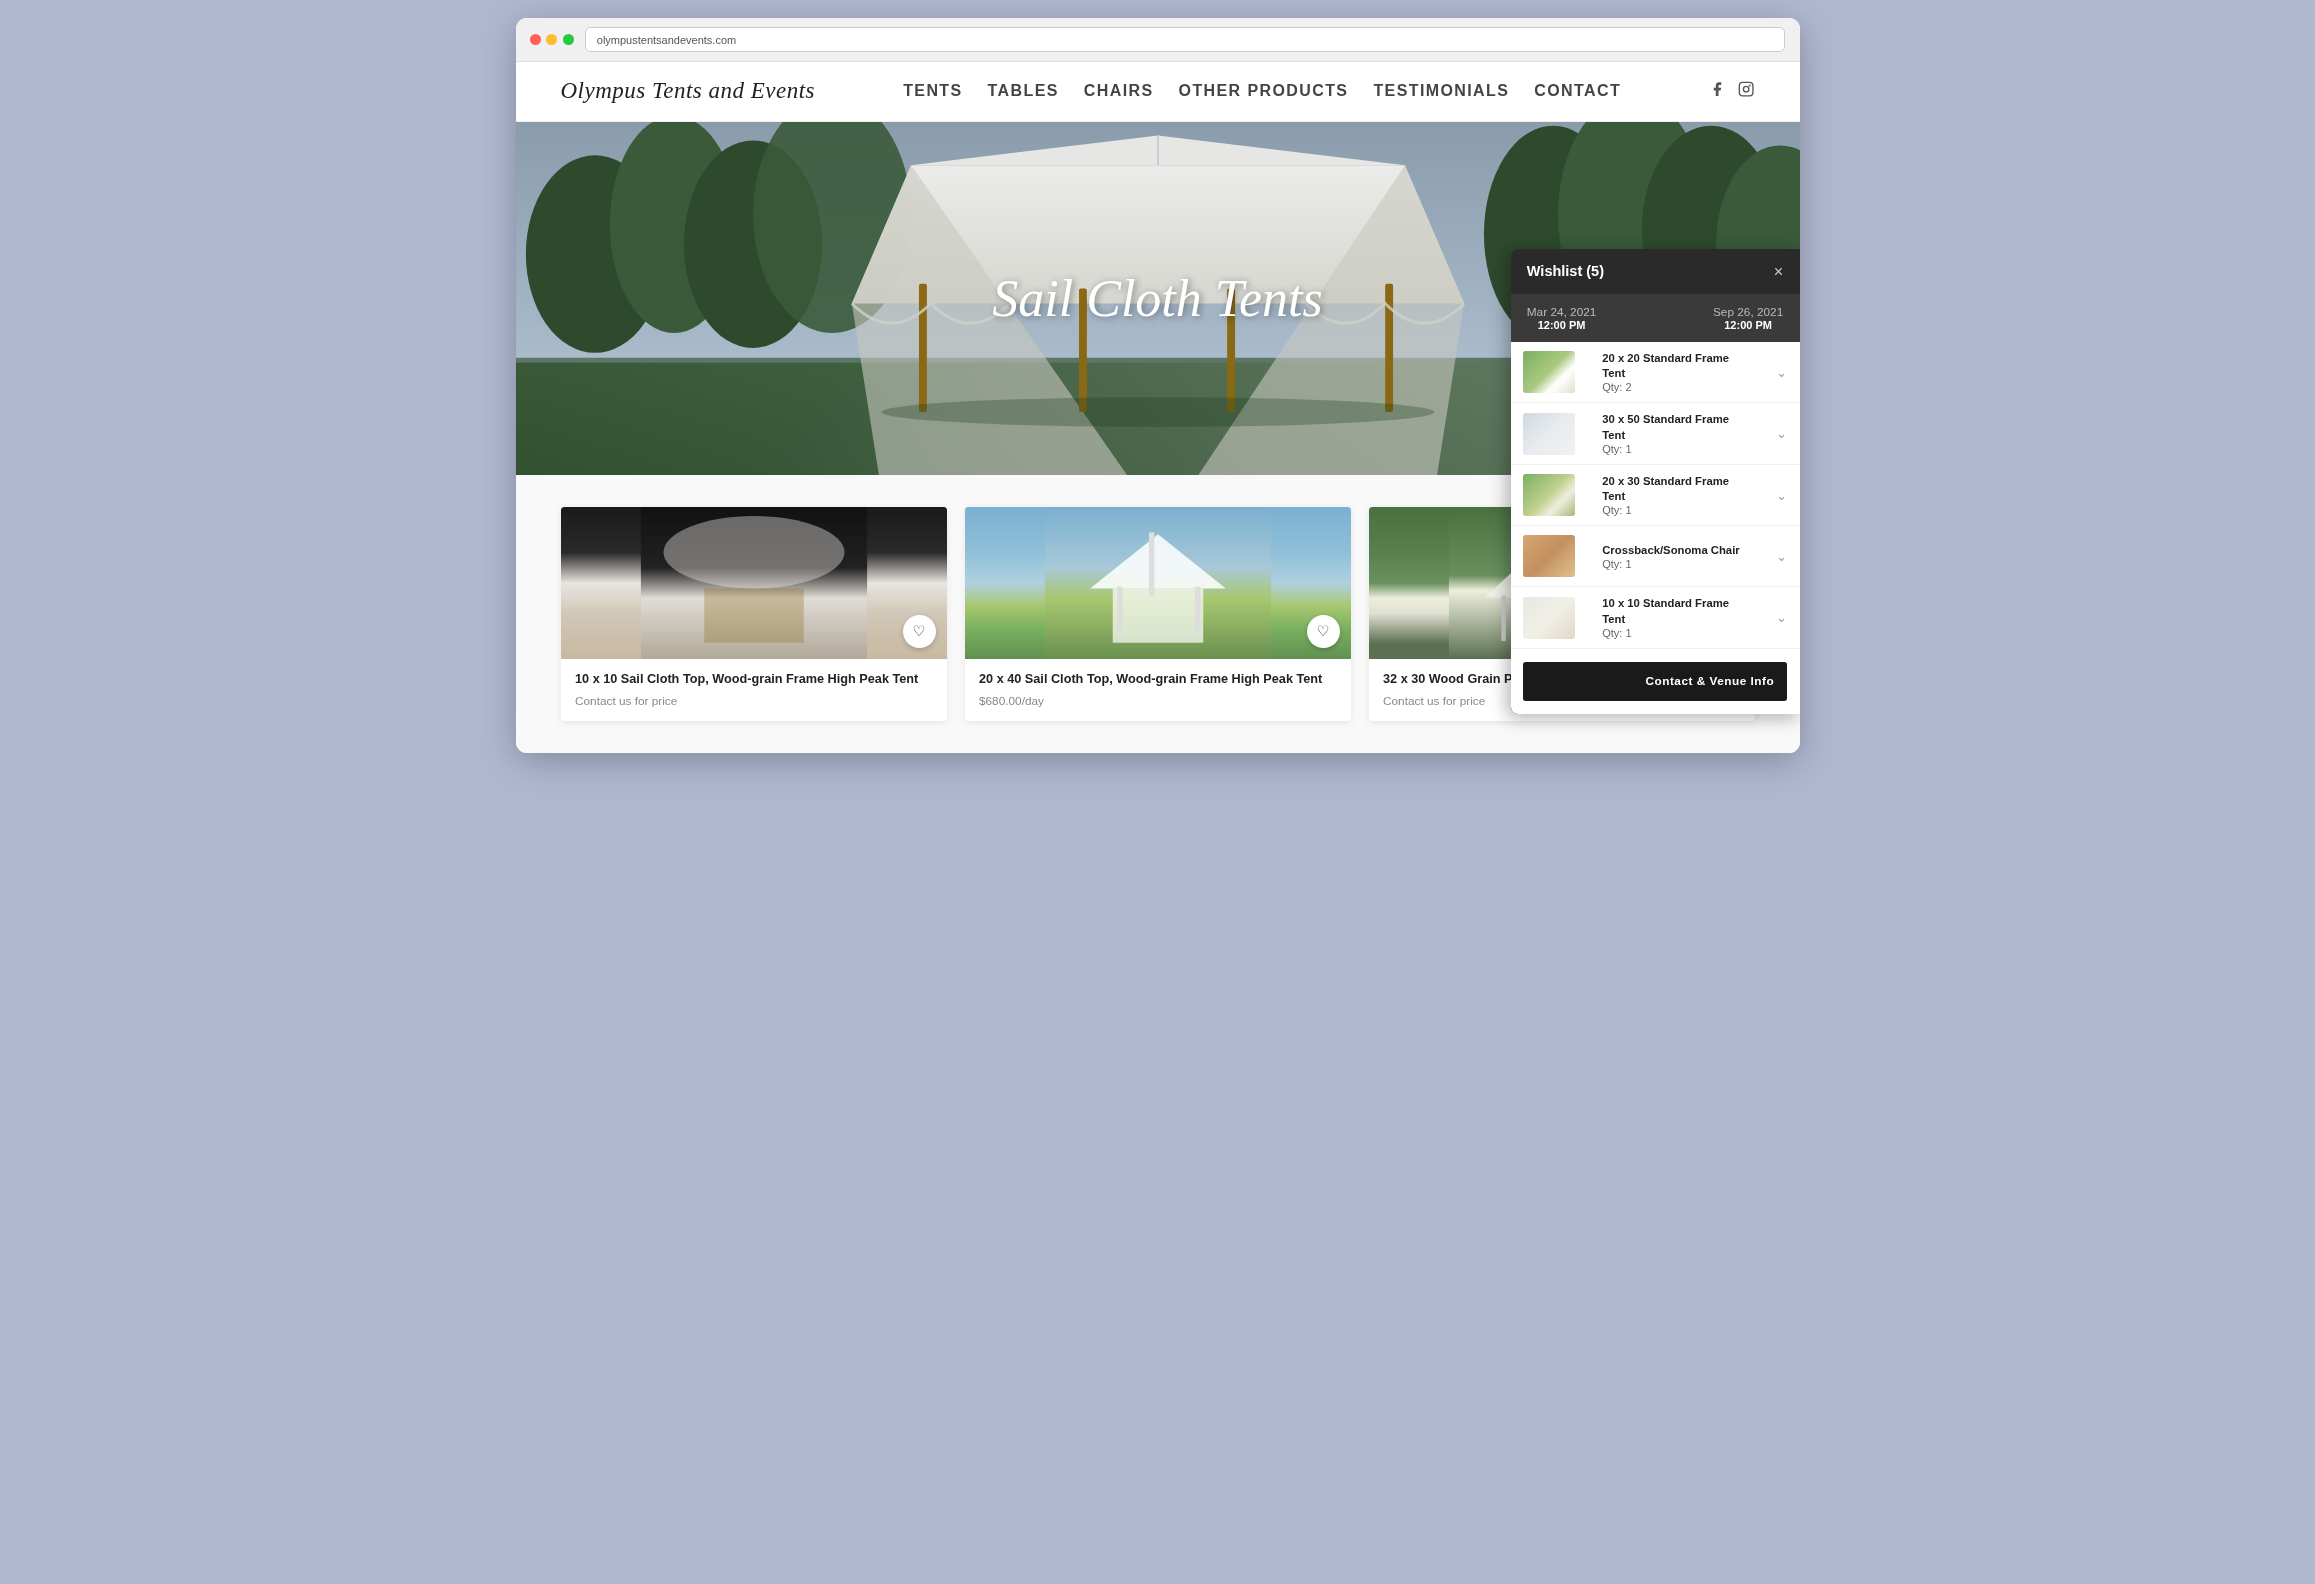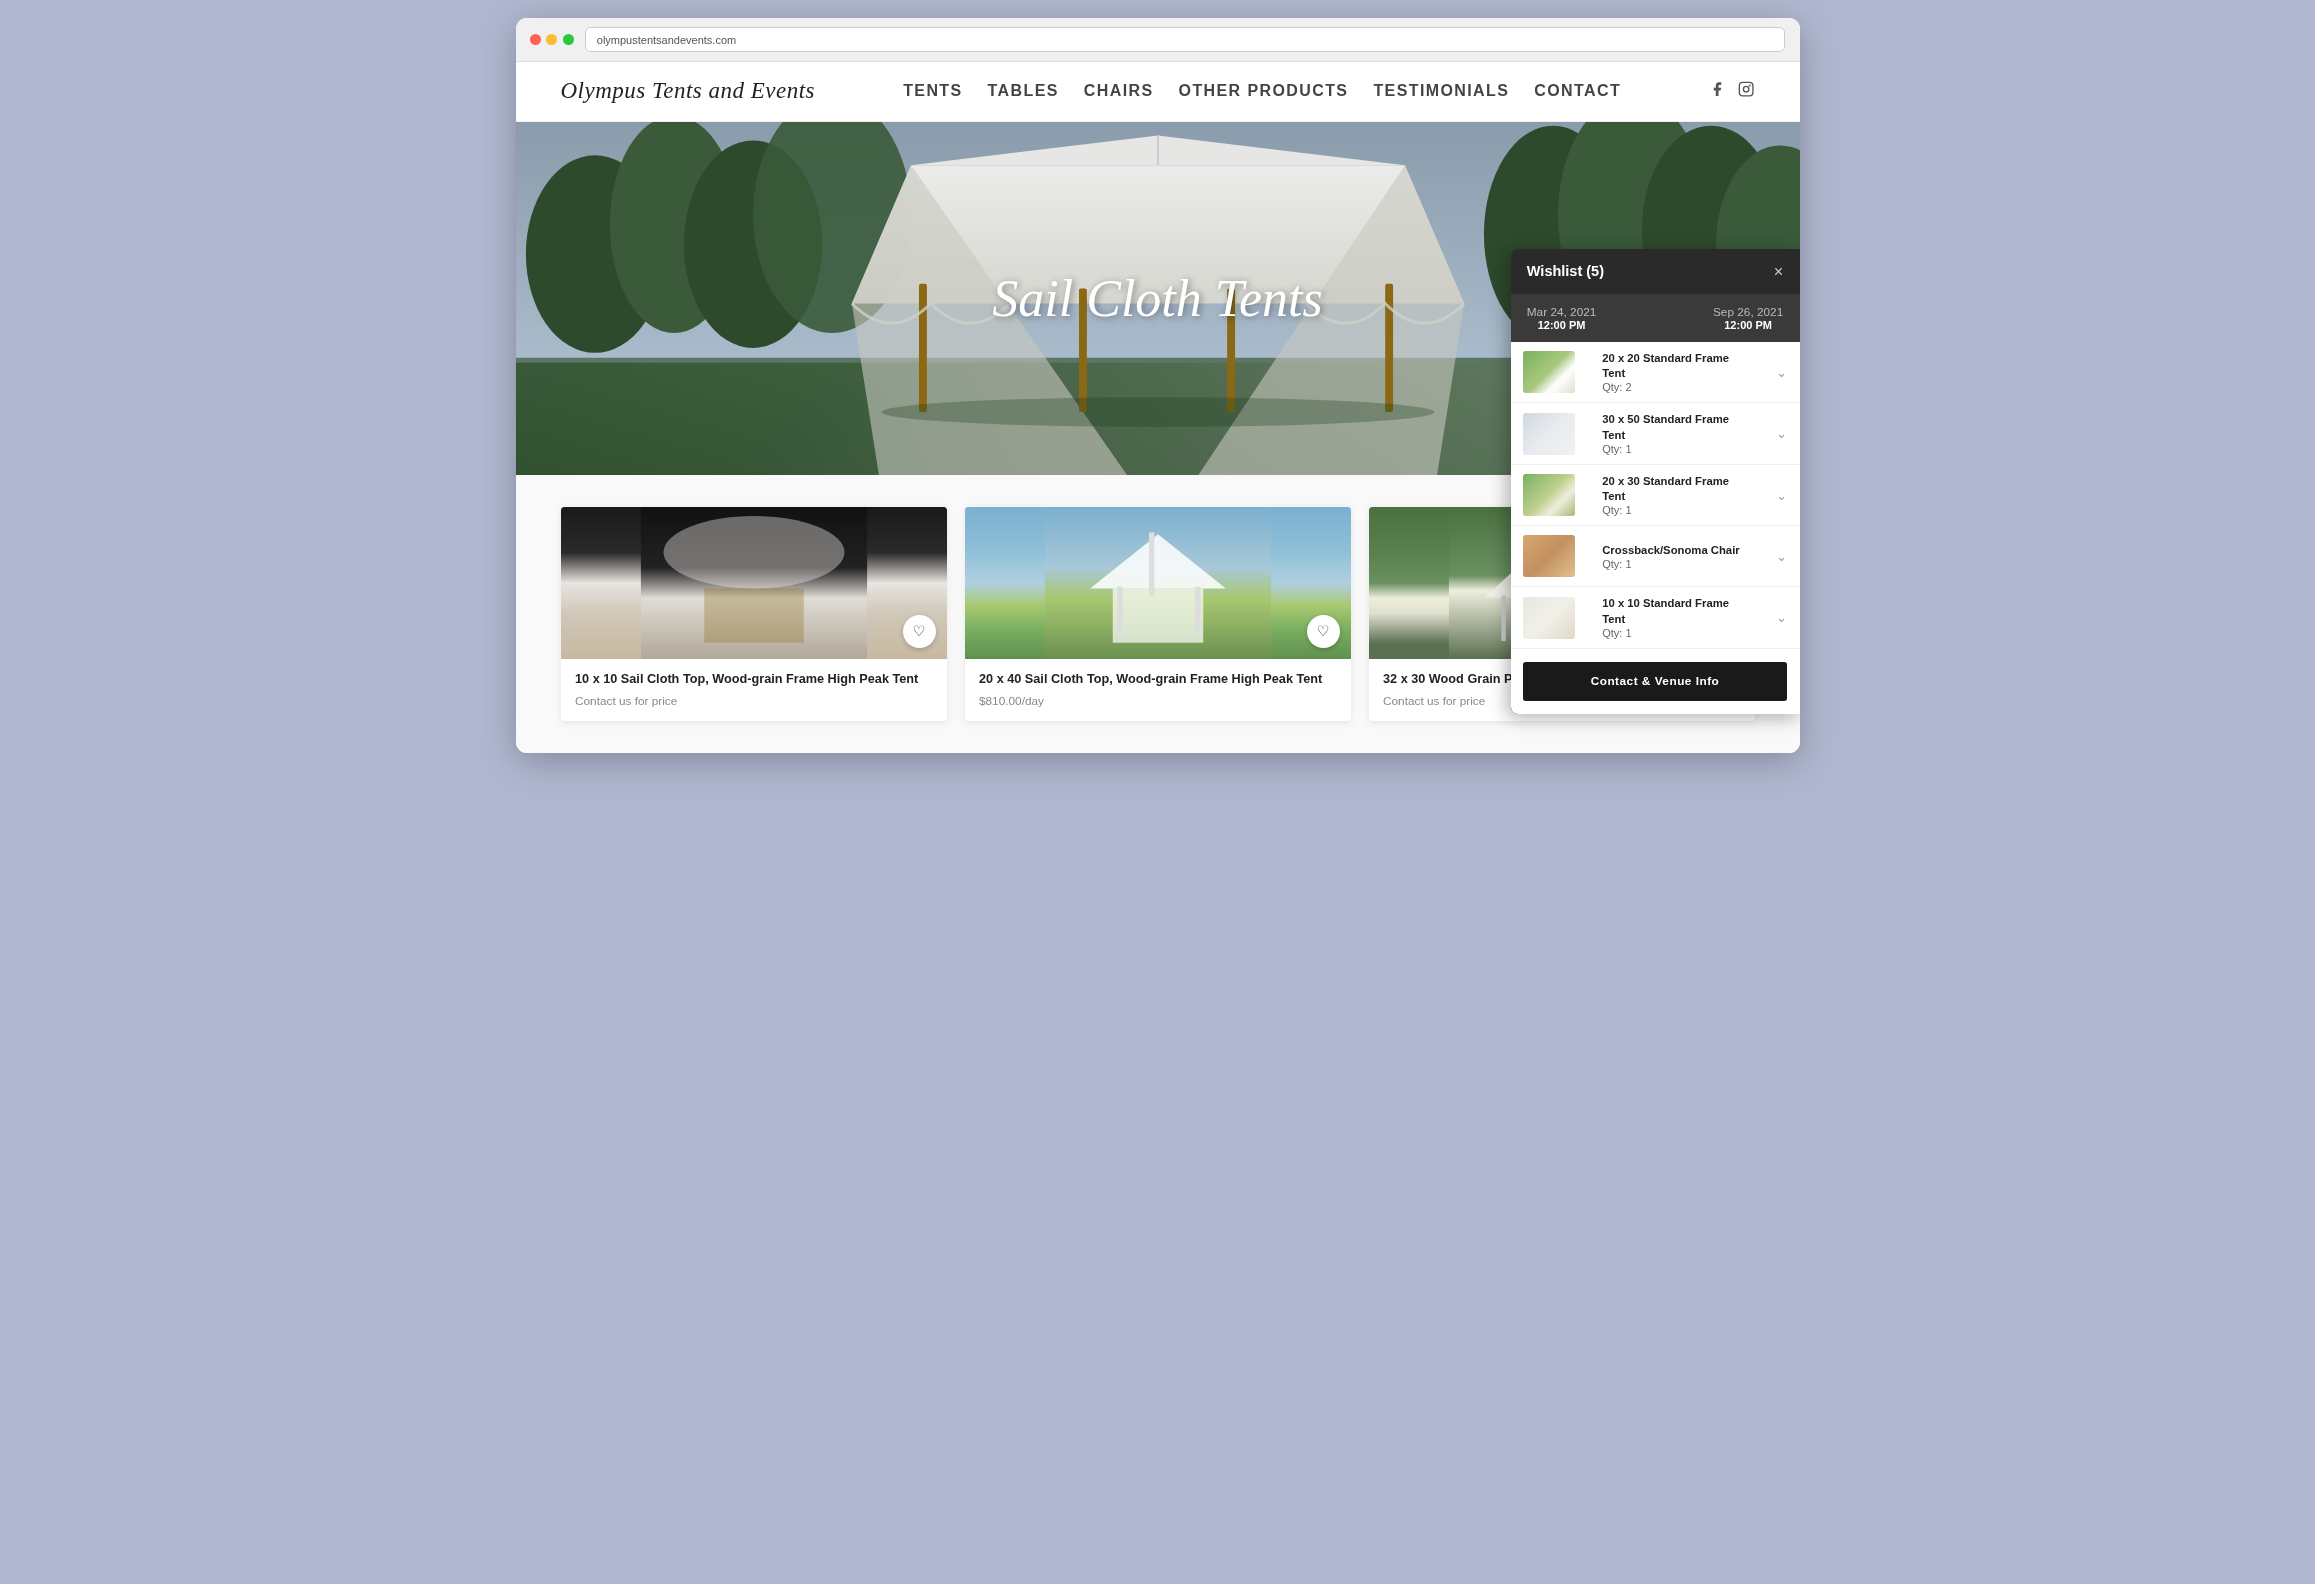--- a/index.html
+++ b/index.html
@@ -295,20 +295,21 @@
       width: 100%;
       background: #1a1a1a;
       color: #fff;
       border: none;
       padding: 12.7px;
       font-size: 11.8px;
       font-weight: 600;
       letter-spacing: 0.5px;
       border-radius: 2.7px;
       cursor: pointer;
+      text-align: right;
     }
   </style>
 </head>
 <body>
 
 <div class="browser-window">
 
   <div class="browser-chrome">
     <div class="browser-dots">
       <div class="browser-dot dot-red"></div>
@@ -516,21 +517,21 @@
             <rect x="115" y="28" width="6" height="70" fill="#ddd"></rect>
             <rect x="80" y="88" width="6" height="50" fill="#ddd"></rect>
             <rect x="166" y="88" width="6" height="50" fill="#ddd"></rect>
           </svg>
           <div class="product-wishlist-btn">
             <span class="heart-icon">♡</span>
           </div>
         </div>
         <div class="product-info">
           <div class="product-name">20 x 40 Sail Cloth Top, Wood-grain Frame High Peak Tent</div>
-          <div class="product-price">$810.00/day</div>
+          <div class="product-price">$680.00/day</div>
         </div>
       </div>
 
       <div class="product-card">
         <div class="product-image-wrap">
           <svg class="product-image-placeholder img-pole-tent" viewBox="0 0 250 168">
             <defs>
               <linearGradient id="pi3" x1="0" y1="0" x2="0" y2="1">
                 <stop offset="0%" stop-color="#4a7040"></stop>
                 <stop offset="45%" stop-color="#6a9060"></stop>

